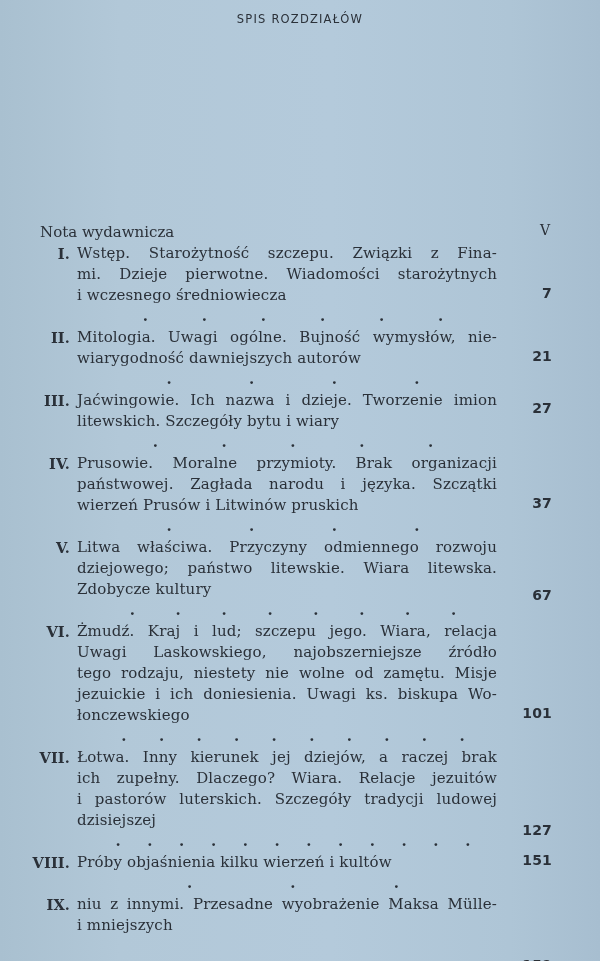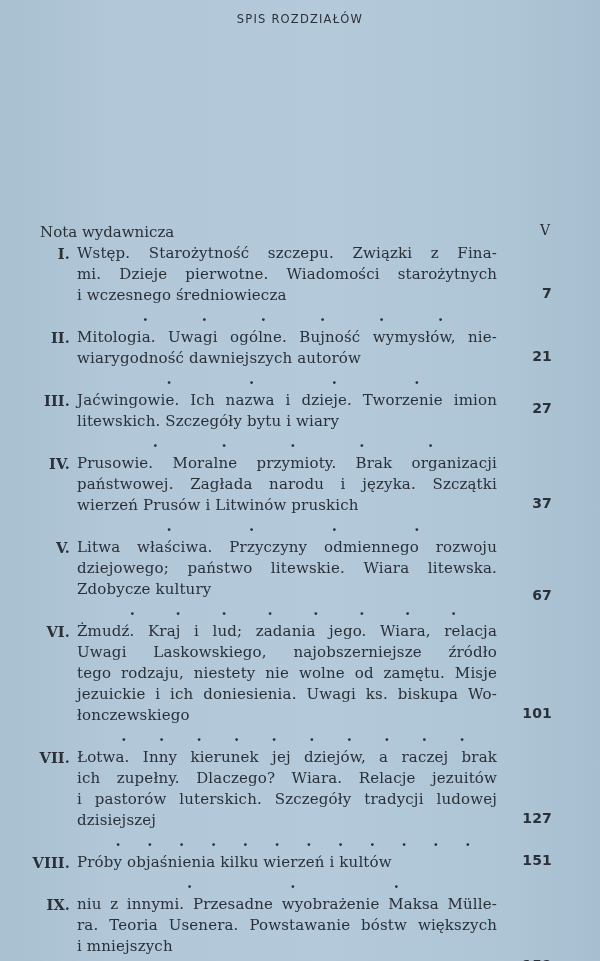--- a/index.html
+++ b/index.html
@@ -189,21 +189,21 @@
                 <span>.</span>
                 <span>.</span>
                 <span>.</span>
               </span></div>
           </div>
           <span class="page-no" style="top: 40px; margin-top: 8px;">67</span>
         </div>
         <div class="entry">
           <span class="num">VI.</span>
           <div class="lines">
-            <span class="line">Żmudź. Kraj i lud; zadania jego. Wiara, relacja</span>
+            <span class="line">Żmudź. Kraj i lud; szczepu jego. Wiara, relacja</span>
             <span class="line">Uwagi Laskowskiego, najobszerniejsze źródło</span>
             <span class="line">tego rodzaju, niestety nie wolne od zamętu. Misje</span>
             <span class="line">jezuickie i ich doniesienia. Uwagi ks. biskupa Wo-</span>
             <div class="line last lastline-wrap"><span class="txt">łonczewskiego</span><span class="dots">
                 <span>.</span>
                 <span>.</span>
                 <span>.</span>
                 <span>.</span>
                 <span>.</span>
                 <span>.</span>
@@ -229,38 +229,37 @@
                 <span>.</span>
                 <span>.</span>
                 <span>.</span>
                 <span>.</span>
                 <span>.</span>
                 <span>.</span>
                 <span>.</span>
                 <span>.</span>
               </span></div>
           </div>
-          <span class="page-no" style="top: 61px;">127</span>
+          <span class="page-no" style="top: 73px;">127</span>
         </div>
         <div class="entry">
           <span class="num">VIII.</span>
           <div class="lines">
             <div class="line last lastline-wrap"><span class="txt">Próby objaśnienia kilku wierzeń i kultów</span><span class="dots">
                 <span>.</span>
                 <span>.</span>
                 <span>.</span>
               </span></div>
           </div>
           <span class="page-no" style="top: -2px;">151</span>
         </div>
         <div class="entry">
           <span class="num">IX.</span>
           <div class="lines">
             <span class="line">niu z innymi. Przesadne wyobrażenie Maksa Mülle-</span>
-            <span class="line">ra. Teoria Usenera. Powstawanie bóstw większych</span>
             <div class="line last lastline-wrap"><span class="txt">i mniejszych</span></div>
           </div>
           <span class="page-no" style="top: 61px;">159</span>
         </div>
       </div>
 
   </div>
 </div>
 
 </body></html>

